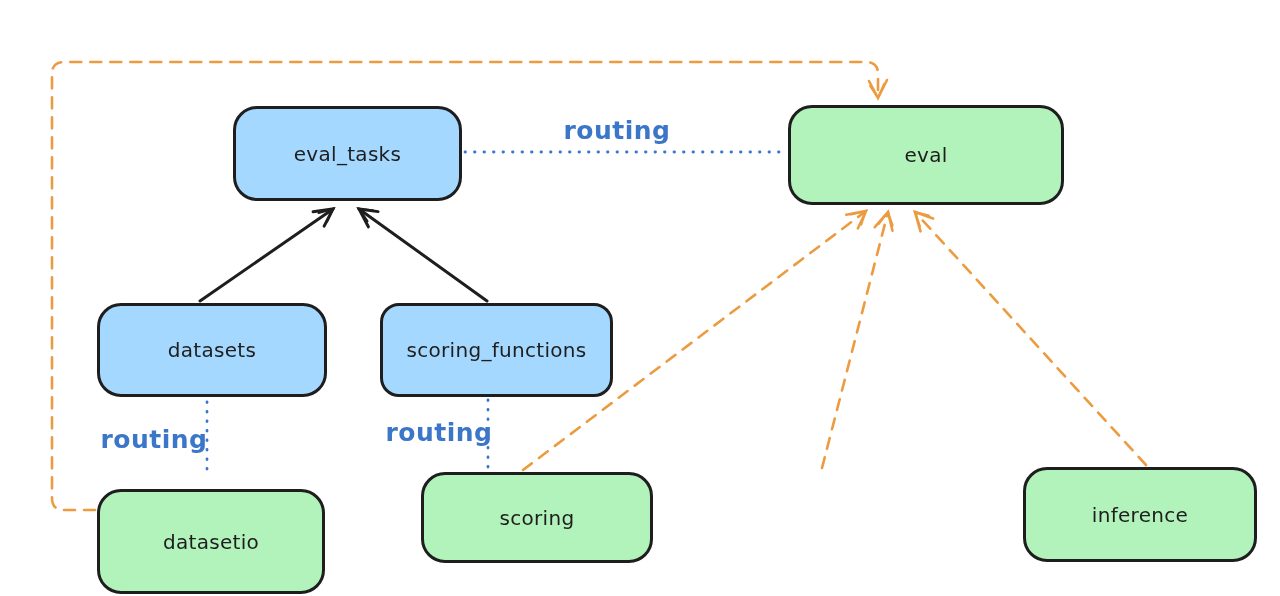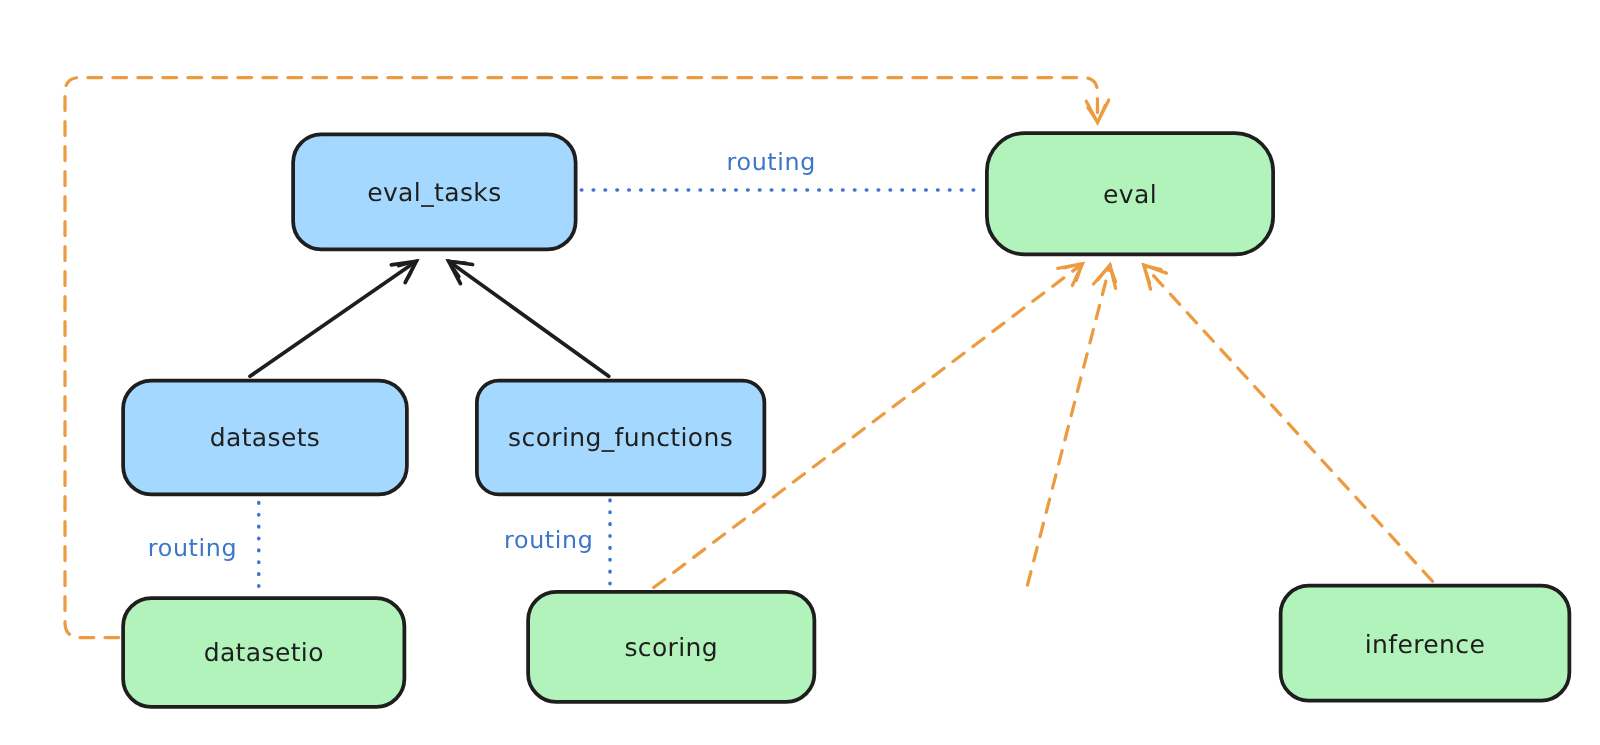--- a/index.html
+++ b/index.html
@@ -17,33 +17,33 @@
     border:3px solid #1e1e1e;
     border-radius:24px;
     display:flex;align-items:center;justify-content:center;
     font-size:20px;
     color:#1e1e1e;
     letter-spacing:0.3px;
   }
   .node.blue{background:#a5d8ff;}
   .node.green{background:#b2f2bb;}
   #n-eval_tasks{left:233px;top:106px;width:229px;height:95px;}
-  #n-eval{left:788px;top:105px;width:232px;height:100px;border-radius:32px;}
+  #n-eval{left:788px;top:105px;width:276px;height:100px;}
   #n-datasets{left:97px;top:303px;width:230px;height:94px;align-items:center;}
   #n-scoring_functions{left:380px;top:303px;width:233px;height:94px;border-radius:19px;}
-  #n-datasetio{left:97px;top:477px;width:228px;height:90px;}
+  #n-datasetio{left:97px;top:489px;width:228px;height:105px;}
   #n-scoring{left:385px;top:472px;width:232px;height:91px;margin-left:36px;}
   #n-agents{left:708px;top:470px;width:234px;height:95px;}
   #n-inference{left:1023px;top:467px;width:234px;height:95px;}
   .edge-label{
     position:absolute;
     transform:translate(-50%,-50%);
     color:#3b76c8;
-    font-size:19px;
-    font-weight:400;
+    font-size:25px;
+    font-weight:700;
     letter-spacing:0.5px;
     white-space:nowrap;
   }
   #lbl-routing-top{left:617px;top:130px;}
   #lbl-routing-datasets{left:154px;top:439px;}
   #lbl-routing-scoring{left:439px;top:432px;}
 </style>
 </head>
 <body>
 

